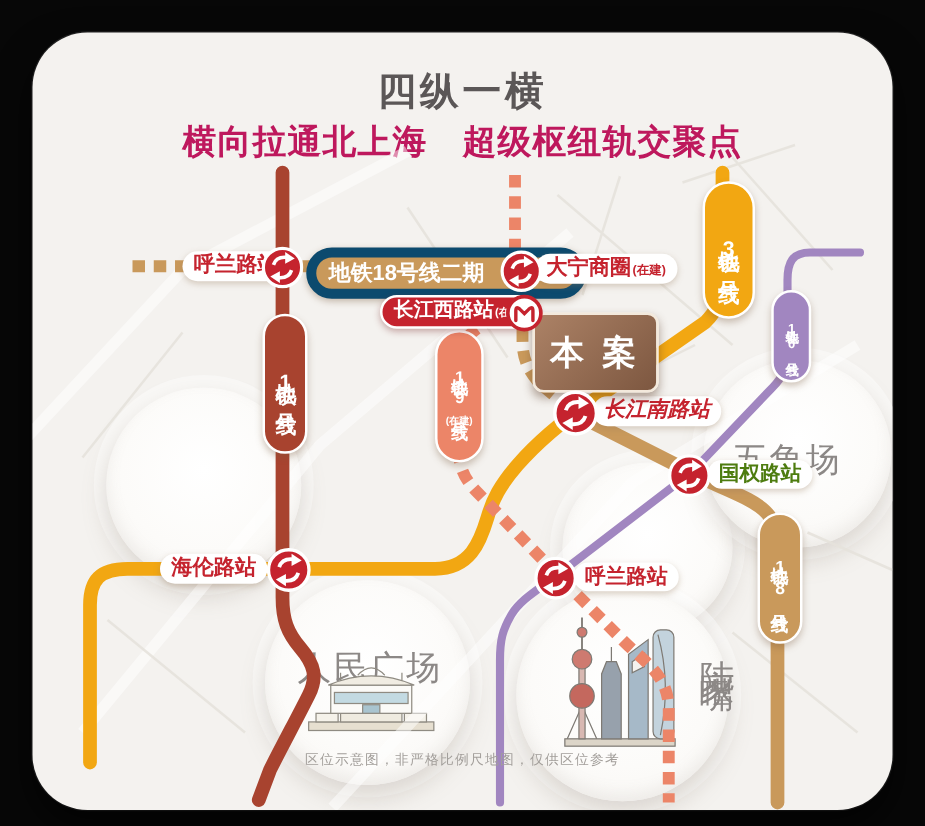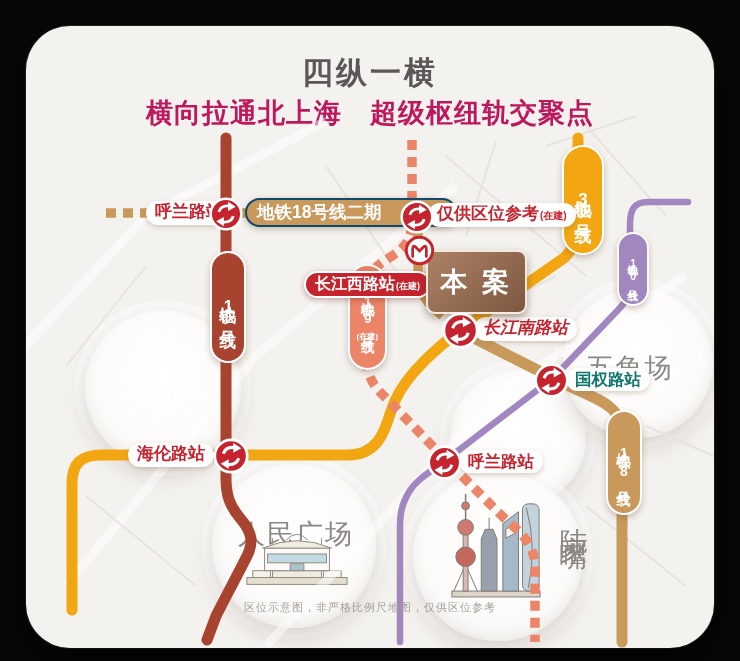--- a/index.html
+++ b/index.html
@@ -20,30 +20,30 @@
      letter-spacing:7px;color:#8C8886;font-weight:500;}
   
   svg.lines{position:absolute;left:0;top:0;z-index:3;}
   .bld{position:absolute;z-index:2;}
   .district{z-index:1;} .d-label,.vlabel{z-index:2;}
   
   .st{position:absolute;z-index:5;display:inline-flex;align-items:baseline;background:#FFFFFF;
       border-radius:999px;padding:2px 9px 3px;box-shadow:0 2px 5px rgba(150,120,90,.35);
       font-weight:bold;font-size:17px;white-space:nowrap;line-height:1.1;}
   .st .status{font-size:10px;font-weight:bold;margin-left:1px;}
-  .st.on-red{color:#fff;border:2px solid #fff;box-shadow:0 2px 6px rgba(120,40,40,.4);margin-top:35px;}
+  .st.on-red{color:#fff;border:2px solid #fff;box-shadow:0 2px 6px rgba(120,40,40,.4);}
   .icon{position:absolute;z-index:6;}
   
   .vpill{position:absolute;z-index:5;display:flex;flex-direction:column;align-items:center;justify-content:center;
      border-radius:999px;border:2.5px solid #fff;box-shadow:0 3px 6px rgba(120,90,60,.35);color:#fff;}
   .vpill .vtext{writing-mode:vertical-rl;text-orientation:upright;font-weight:bold;color:#fff;letter-spacing:2px;line-height:1;}
   .vpill .vstatus{font-size:8.5px;font-weight:bold;color:#fff;transform:scale(.95);margin-top:1px;white-space:nowrap;}
   
   .hpill{position:absolute;z-index:5;display:inline-flex;align-items:baseline;border-radius:999px;
-     border:2px solid #0c4a6e;box-shadow:0 2px 6px rgba(120,90,60,.4);color:#fff;font-weight:bold;
+     border:8px solid #0c4a6e;box-shadow:0 2px 6px rgba(120,90,60,.4);color:#fff;font-weight:bold;
      font-size:17.5px;padding:2px 10px 3px;white-space:nowrap;line-height:1.15;gap:36px;}
   .hpill .status{font-size:10px;margin-left:1px;}
   
   .project{position:absolute;z-index:6;display:flex;align-items:center;justify-content:center;
      background:linear-gradient(135deg,var(--c1,#AC8266),var(--c2,#7D5740));
      border:2.5px solid #F3E9DC;border-radius:9px;box-shadow:0 4px 8px rgba(90,60,40,.45);
      color:#fff;font-size:27px;font-weight:bold;letter-spacing:4px;font-family:"Liberation Serif","DejaVu Serif",serif;}
   .footer{position:absolute;left:0;right:0;top:574px;text-align:center;font-size:11px;color:#A29E9A;z-index:7;letter-spacing:1px;}
 </style>
 </head>
@@ -148,34 +148,34 @@
   <div class="hpill" style="left: 219px; top: 172px; background-color: rgb(201, 153, 91);">
     <span>地铁18号线二期</span>
     <span class="status">(在建)</span>
   </div>
 
   <div class="st" style="left: 120px; top: 175px; color: rgb(197, 35, 46);">
     <span>呼兰路站</span>
   </div>
 
   <div class="st" style="left: 402px; top: 177px; color: rgb(197, 35, 46);">
-    <span>仅供区位参考</span>
+    <span>大宁商圈</span>
     <span class="status">(在建)</span>
   </div>
 
   <div class="st on-red" style="left: 278px; top: 210px; font-size: 16px; background-color: rgb(197, 35, 46);">
     <span>长江西路站</span>
     <span class="status" style="font-size:9px;">(在建)</span>
   </div>
 
   <div class="st" style="left: 448px; top: 291px; color: rgb(197, 35, 46); font-style: italic;">
     <span>长江南路站</span>
   </div>
 
-  <div class="st" style="left: 540px; top: 342px; font-size: 16.5px; color: #0f766e;">
+  <div class="st" style="left: 540px; top: 342px; font-size: 16.5px; color: #4d7c0f;">
     <span>国权路站</span>
   </div>
 
   <div class="st" style="left: 433px; top: 424px; font-size: 16.5px; color: rgb(197, 35, 46);">
     <span>呼兰路站</span>
   </div>
 
   <div class="st" style="left: 102px; top: 417px; color: rgb(197, 35, 46);">
     <span>海伦路站</span>
   </div>

